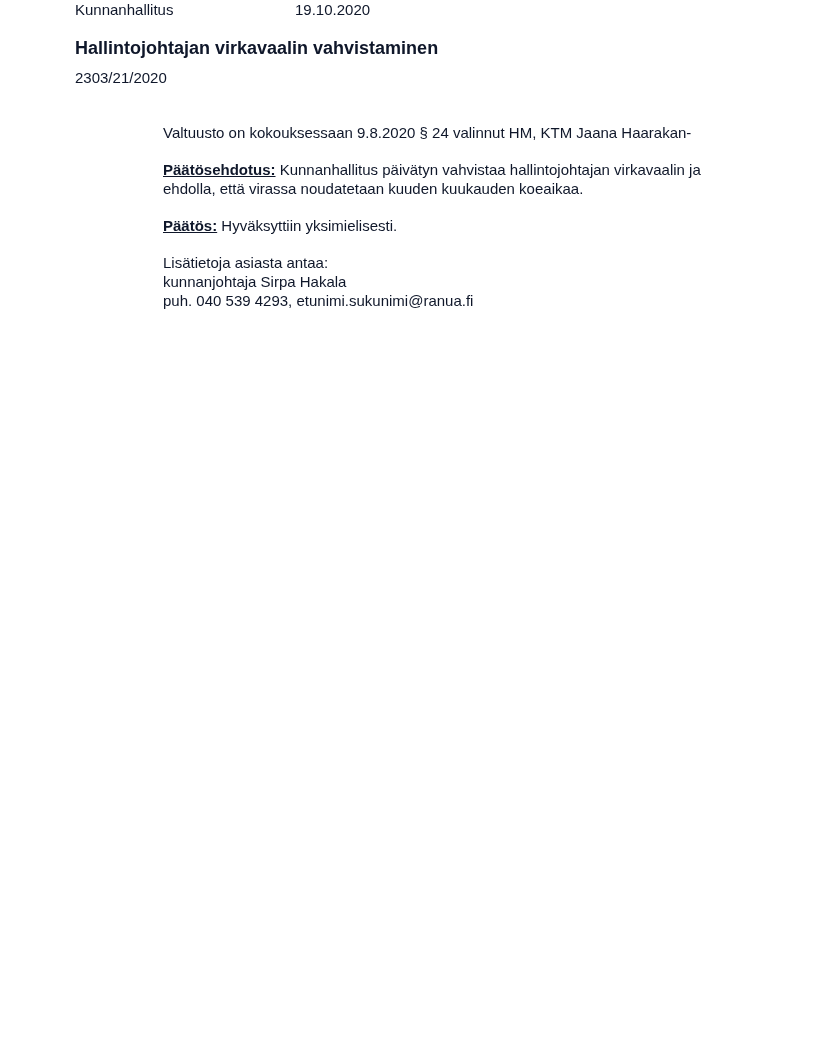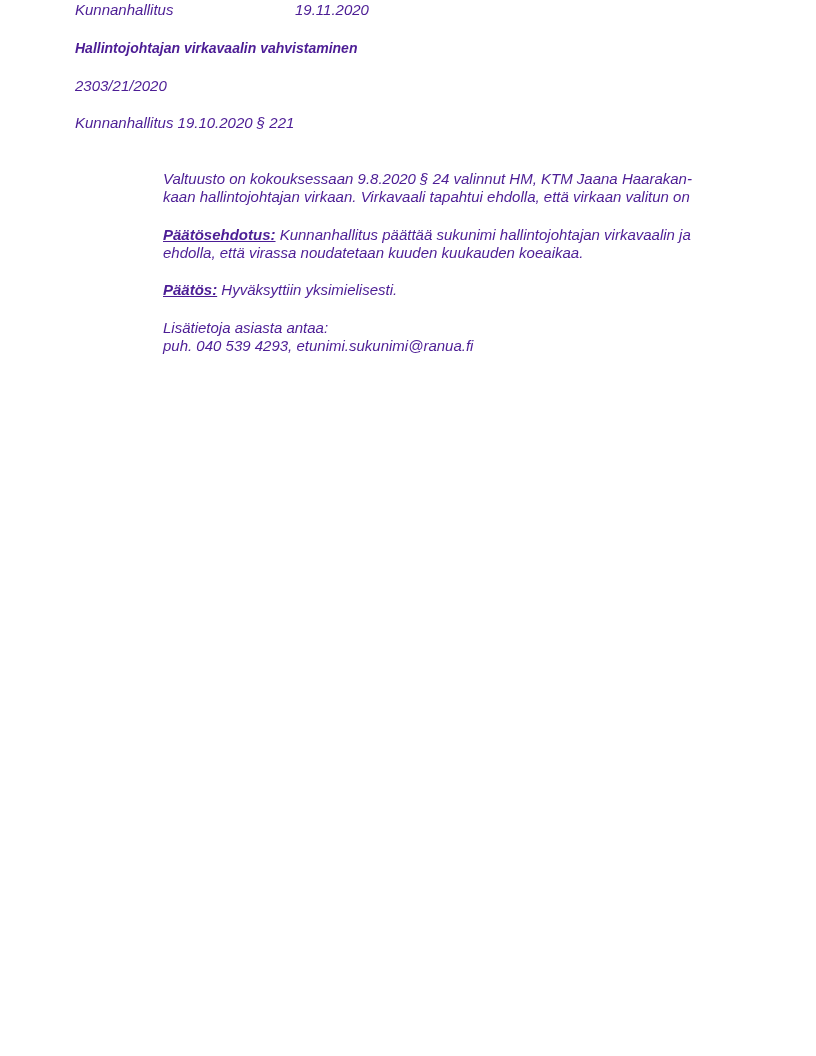--- a/index.html
+++ b/index.html
@@ -3,78 +3,76 @@
 <meta charset="utf-8">
 <style>
   html, body { margin: 0; padding: 0; background: #ffffff; }
   .page {
     position: relative;
     width: 816px;
     height: 1056px;
     box-sizing: border-box;
     padding: 1px 75px 0 75px;
     background: #ffffff;
-    color: #4c1d95;
+    color: #0f172a;
     font-family: "Liberation Sans", "DejaVu Sans", sans-serif;
     font-size: 15px;
     line-height: 18.6px;
     overflow: hidden;
-    font-style: italic;
   }
   .doc-header { display: flex; }
   .doc-header .col-organ { width: 220px; }
   .doc-header .col-section { width: 223px; }
   .doc-title {
     margin-top: 18px;
-    font-size: 14px;
+    font-size: 18px;
     line-height: 21px;
     font-weight: 700;
   }
-  .case-number { margin-top: 18px; }
+  .case-number { margin-top: 10px; }
   .meeting-ref { margin-top: 19px; }
   .body-block { margin: 37px 0 0 88px; max-width: 575px; }
   .para { margin: 0 0 18.6px 0; }
   .para:last-child { margin-bottom: 16px; }
   .line { white-space: pre-wrap; }
   .label { font-weight: 700; text-decoration: underline; }
 </style>
 </head>
 <body>
 
 <div class="page">
 
   <div class="doc-header">
     <span class="col-organ">Kunnanhallitus</span>
-    <span class="col-date">19.11.2020</span>
+    <span class="col-date">19.10.2020</span>
   </div>
 
   <div class="doc-title">Hallintojohtajan virkavaalin vahvistaminen</div>
 
   <div class="case-number">2303/21/2020</div>
 
-  <div class="meeting-ref">Kunnanhallitus 19.10.2020 § 221</div>
 
   <div class="body-block">
 
     <div class="para">
       <div class="line">Valtuusto on kokouksessaan 9.8.2020 § 24 valinnut HM, KTM Jaana Haarakan-</div>
-      <div class="line">kaan hallintojohtajan virkaan. Virkavaali tapahtui ehdolla, että virkaan valitun on</div>
     </div>
 
 
     <div class="para">
-      <div class="line"><span class="label">Päätösehdotus:</span><span> Kunnanhallitus päättää sukunimi hallintojohtajan virkavaalin ja</span></div>
+      <div class="line"><span class="label">Päätösehdotus:</span><span> Kunnanhallitus päivätyn vahvistaa hallintojohtajan virkavaalin ja</span></div>
       <div class="line">ehdolla, että virassa noudatetaan kuuden kuukauden koeaikaa.</div>
     </div>
 
     <div class="para">
       <div class="line"><span class="label">Päätös:</span><span> Hyväksyttiin yksimielisesti.</span></div>
     </div>
 
 
     <div class="para">
       <div class="line">Lisätietoja asiasta antaa:</div>
+      <div class="line">kunnanjohtaja Sirpa Hakala</div>
       <div class="line">puh. 040 539 4293, etunimi.sukunimi@ranua.fi</div>
     </div>
 
   </div>
 
 </div>
 
 </body></html>

